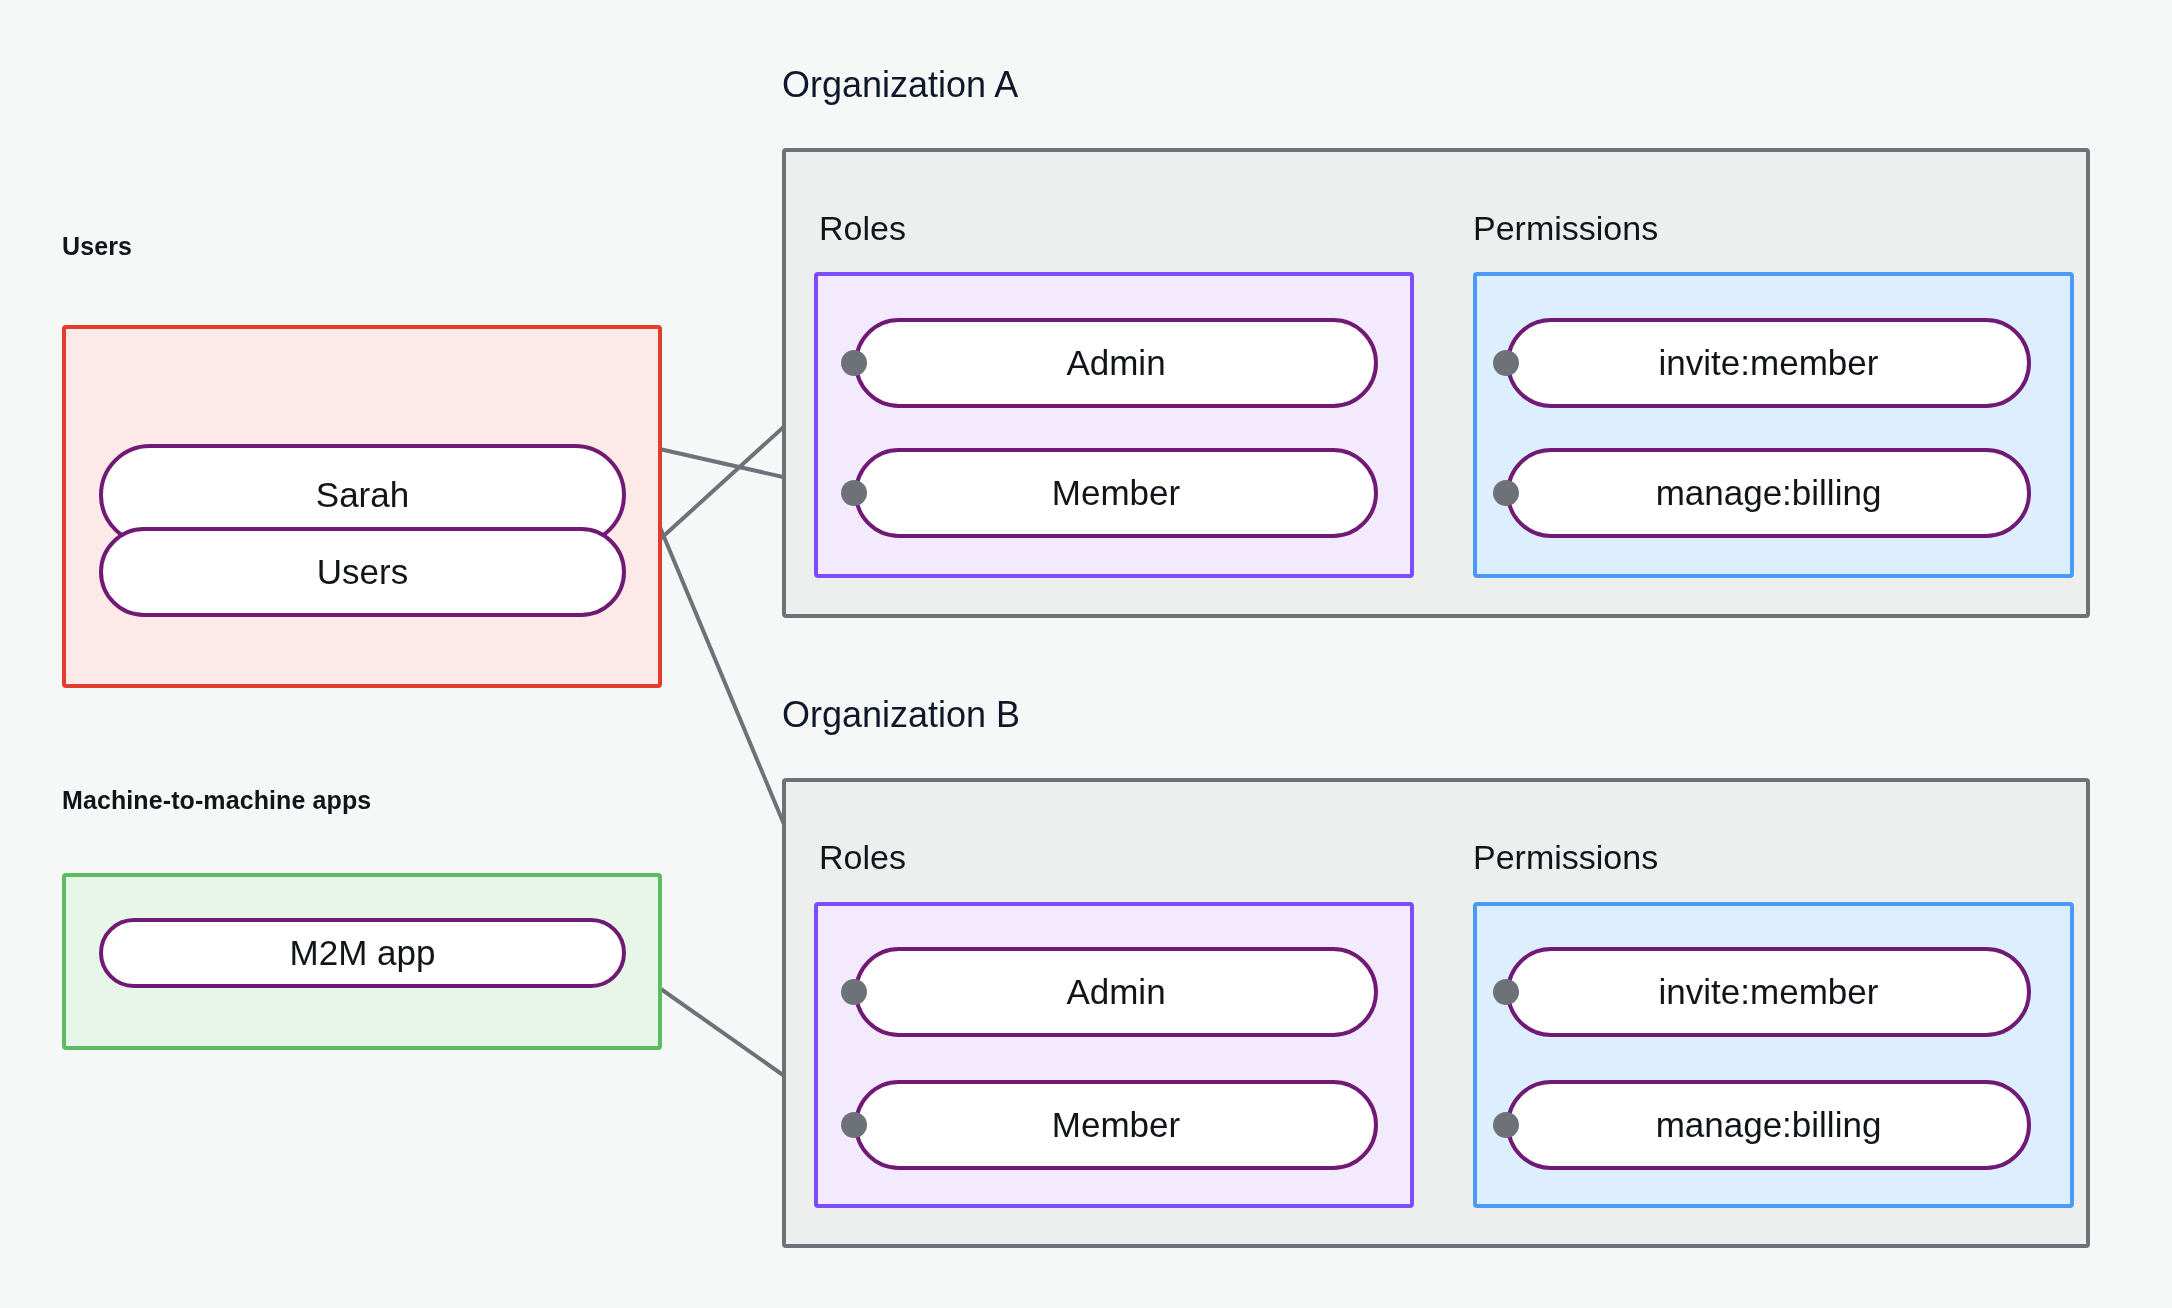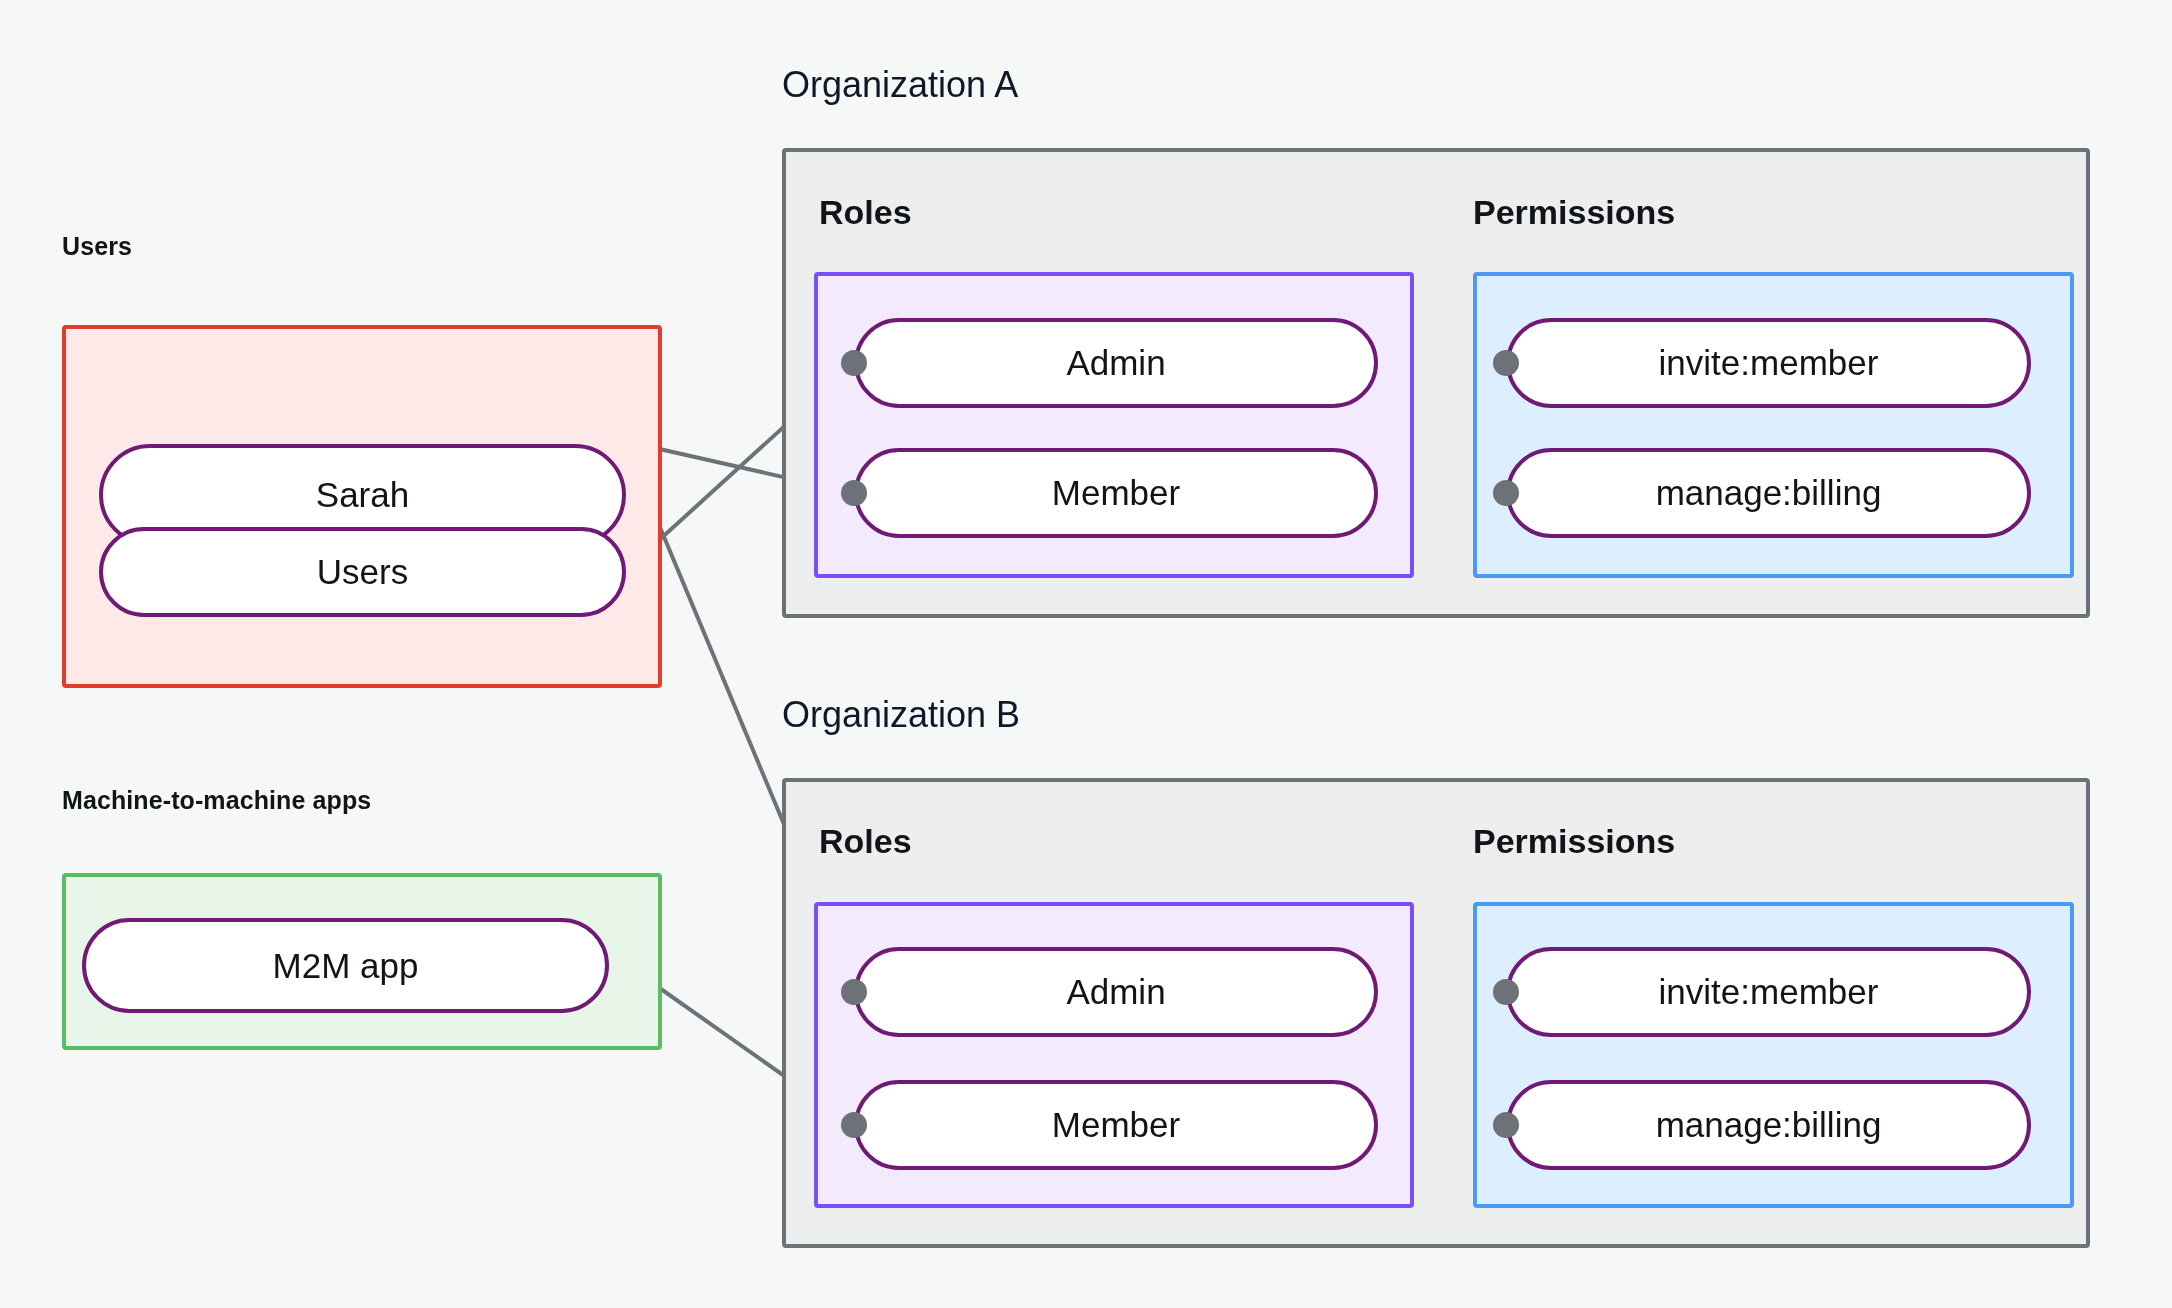--- a/index.html
+++ b/index.html
@@ -39,23 +39,24 @@
   .org-label {
     position: absolute;
     font-size: 36px;
     font-weight: 400;
     color: #0f172a;
     white-space: nowrap;
   }
   .inner-label {
     position: absolute;
     font-size: 34px;
-    font-weight: 700;
+    font-weight: 400;
     color: #111418;
     white-space: nowrap;
+    margin-top: 16px;
   }
   .box {
     position: absolute;
     box-sizing: border-box;
   }
   .users-box {
     background: #fdeae8;
     border: 4px solid #e23c2c;
     border-radius: 4px;
   }
@@ -138,21 +139,21 @@
   </div>
 
   <div class="pill" style="left:99px; top:527px; width:527px; height:90px;">
     <span>Users</span>
   </div>
 
   <div class="group-label" style="left:62px; top:786px;">Machine-to-machine apps</div>
 
   <div class="box m2m-box" style="left:62px; top:873px; width:600px; height:177px;"></div>
 
-  <div class="pill" style="left:82px; top:918px; width:527px; height:95px;">
+  <div class="pill" style="left:99px; top:918px; width:527px; height:70px;">
     <span>M2M app</span>
   </div>
 
   <div class="org-label" style="left:782px; top:64px;">Organization A</div>
 
   <div class="box org-box" style="left:782px; top:148px; width:1308px; height:470px;"></div>
 
   <div class="inner-label" style="left:819px; top:193px;">Roles</div>
 
   <div class="box roles-box" style="left:814px; top:272px; width:600px; height:306px;"></div>

